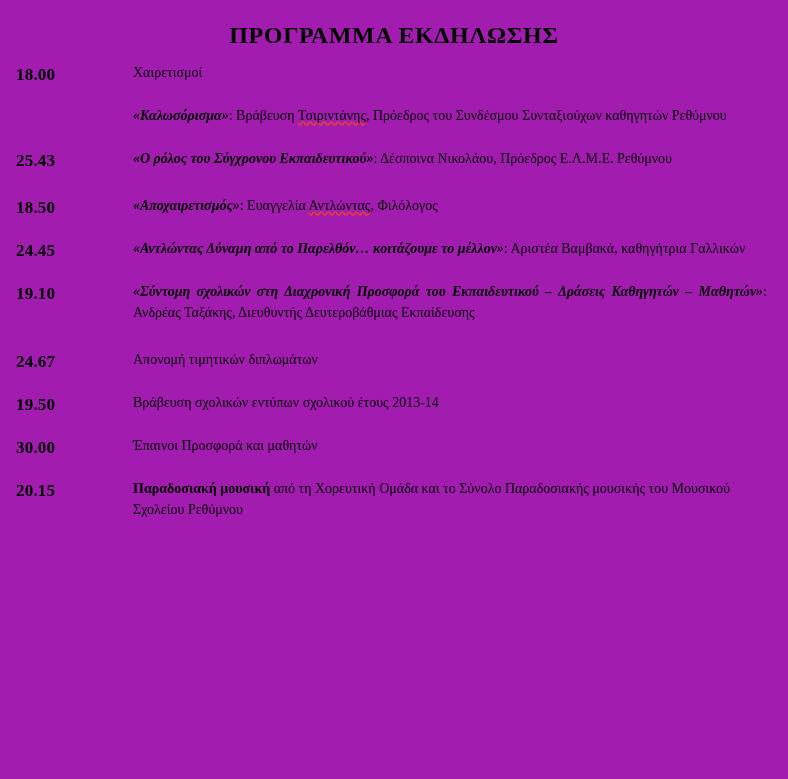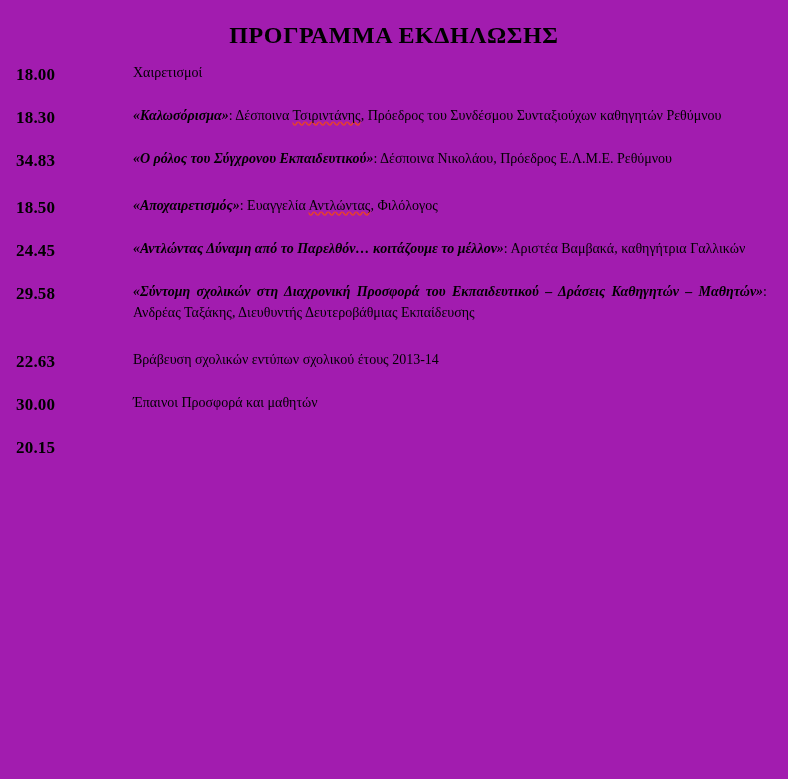--- a/index.html
+++ b/index.html
@@ -87,47 +87,49 @@
 
   <h1 class="doc-title">ΠΡΟΓΡΑΜΜΑ ΕΚΔΗΛΩΣΗΣ</h1>
 
   <div class="program">
 
   <div class="entry tight">
         <div class="time">18.00</div>
         <div class="body"><span>Χαιρετισμοί</span></div>
       </div>
       <div class="entry tight">
-        <div class="time">18.30</div>
-        <div class="body"><span class="bi">«Καλωσόρισμα»</span><span>: Δέσποινα </span><span class="misspell">Τσιριντάνης</span><span>, Πρόεδρος του Συνδέσμου Συνταξιούχων καθηγητών Ρεθύμνου</span></div>
+        <div class="body"><span class="bi">«Καλωσόρισμα»</span><span>: Βράβευση </span><span class="misspell">Τσιριντάνης</span><span>, Πρόεδρος του Συνδέσμου Συνταξιούχων καθηγητών Ρεθύμνου</span></div>
       </div>
       <div class="entry">
-        <div class="time">34.83</div>
+        <div class="time">25.43</div>
         <div class="body justify"><span class="bi">«Ο ρόλος του Σύγχρονου Εκπαιδευτικού»</span><span>: Δέσποινα Νικολάου, Πρόεδρος Ε.Λ.Μ.Ε. Ρεθύμνου</span></div>
       </div>
       <div class="entry tight">
         <div class="time">18.50</div>
         <div class="body"><span class="bi">«Αποχαιρετισμός»</span><span>: Ευαγγελία </span><span class="misspell">Αντλώντας</span><span>, Φιλόλογος</span></div>
       </div>
       <div class="entry tight">
         <div class="time">24.45</div>
         <div class="body"><span class="bi">«Αντλώντας Δύναμη από το Παρελθόν… κοιτάζουμε το μέλλον»</span><span>: Αριστέα Βαμβακά, καθηγήτρια Γαλλικών</span></div>
       </div>
       <div class="entry">
-        <div class="time">29.58</div>
+        <div class="time">19.10</div>
         <div class="body justify"><span class="bi">«Σύντομη σχολικών στη Διαχρονική Προσφορά του Εκπαιδευτικού – Δράσεις Καθηγητών – Μαθητών»</span><span>: Ανδρέας Ταξάκης, Διευθυντής Δευτεροβάθμιας Εκπαίδευσης</span></div>
       </div>
       <div class="entry tight">
-        <div class="time">22.63</div>
+        <div class="time">24.67</div>
+        <div class="body"><span>Απονομή τιμητικών διπλωμάτων</span></div>
       </div>
       <div class="entry tight">
+        <div class="time">19.50</div>
         <div class="body"><span>Βράβευση σχολικών εντύπων σχολικού έτους 2013-14</span></div>
       </div>
       <div class="entry tight">
         <div class="time">30.00</div>
         <div class="body"><span>Έπαινοι Προσφορά και μαθητών</span></div>
       </div>
       <div class="entry tight">
         <div class="time">20.15</div>
+        <div class="body"><span class="b">Παραδοσιακή μουσική</span><span> από τη Χορευτική Ομάδα και το Σύνολο Παραδοσιακής μουσικής του Μουσικού Σχολείου Ρεθύμνου</span></div>
       </div>
     </div>
 
 </div>
 
 </body></html>

